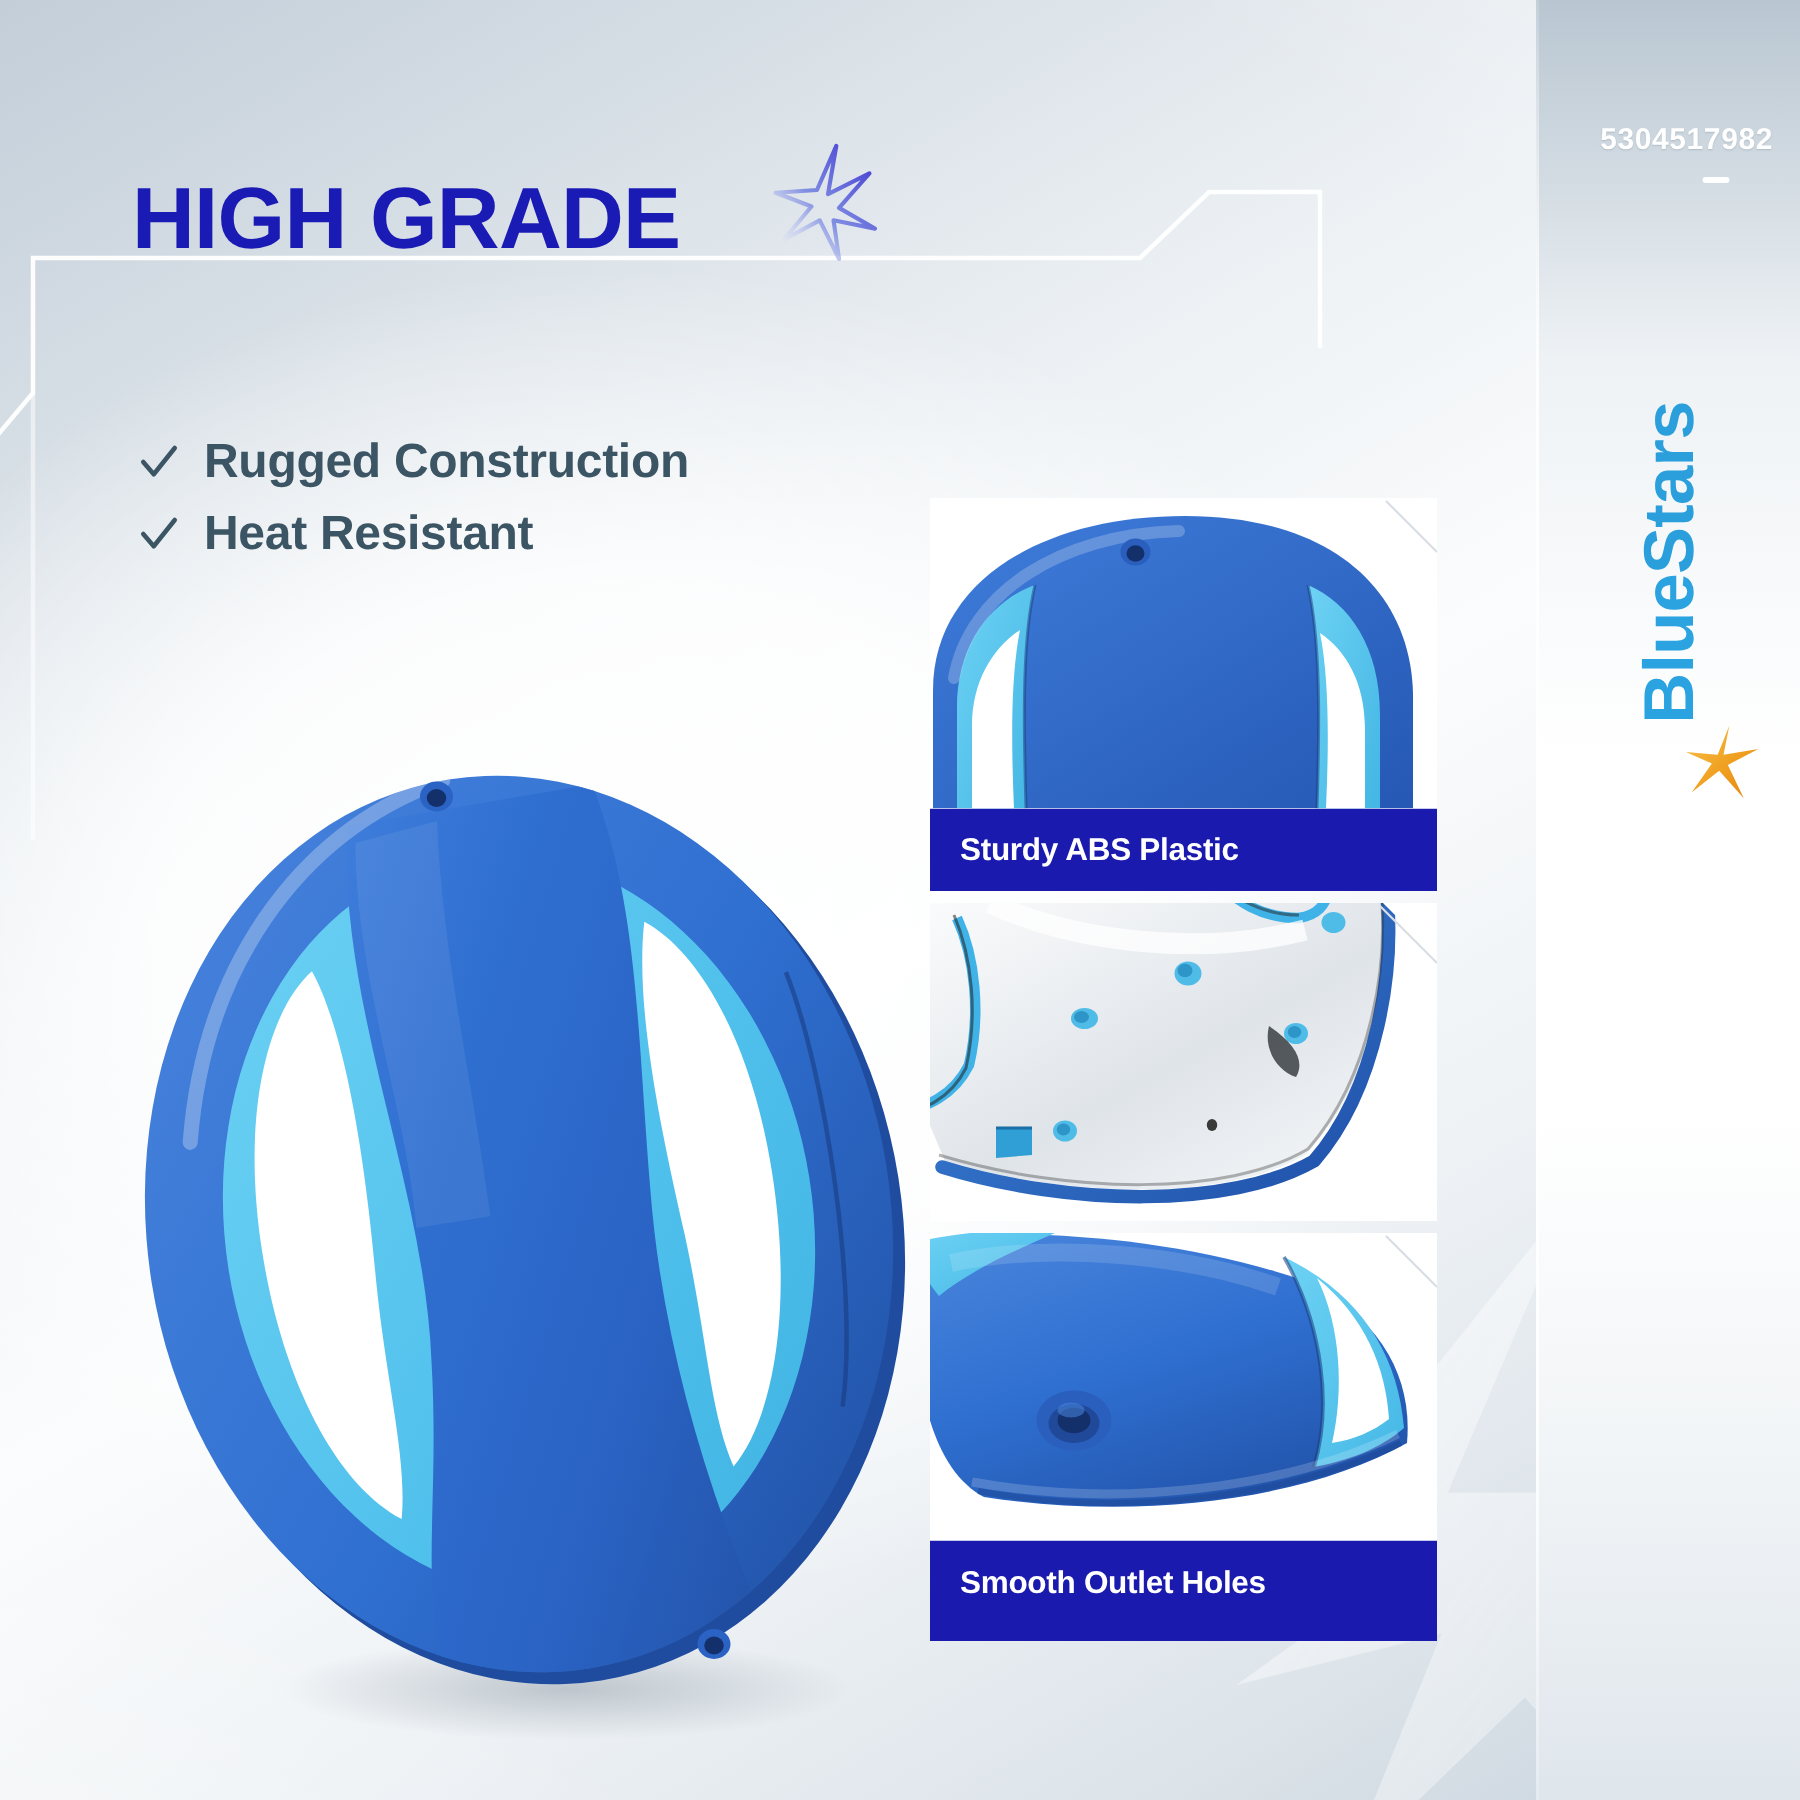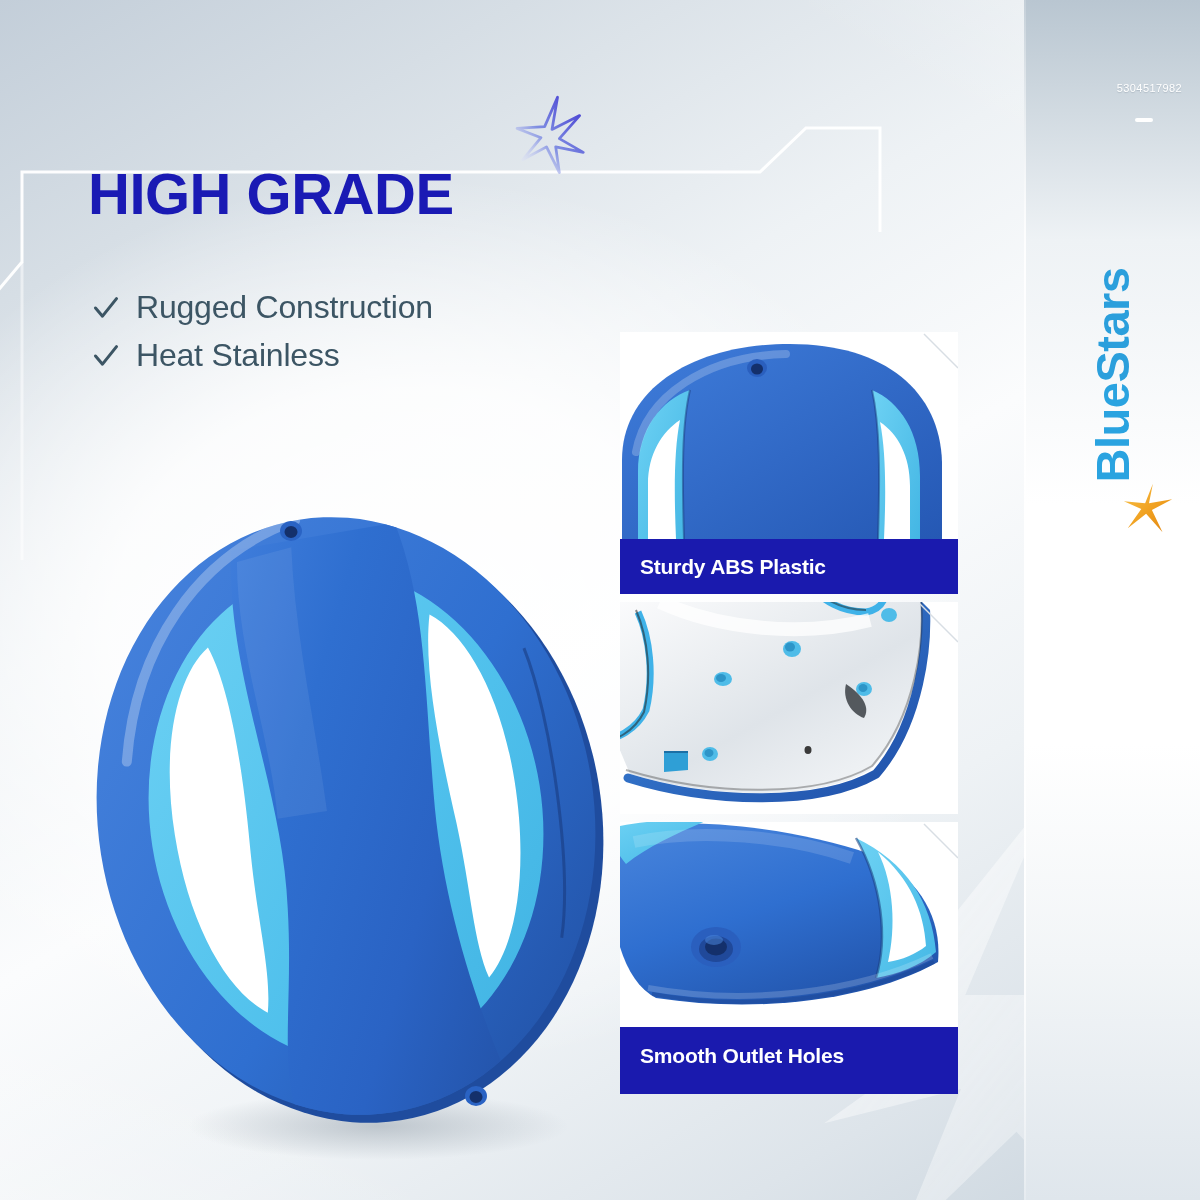--- a/index.html
+++ b/index.html
@@ -66,22 +66,22 @@
     left: 0;
     width: 2px;
     height: 1200px;
     background: linear-gradient(180deg, rgba(255,255,255,0.15) 0%, rgba(255,255,255,0.95) 22%, rgba(255,255,255,0.95) 78%, rgba(255,255,255,0.2) 100%);
   }
   .sku {
     position: absolute;
     top: 82px;
     right: 18px;
     color: #ffffff;
-    font-size: 11px;
-    font-weight: 400;
+    font-size: 20px;
+    font-weight: 700;
     letter-spacing: 0.4px;
     text-shadow: 0 1px 1px rgba(120,135,150,0.35);
     white-space: nowrap;
     margin-left: 40px;
   }
   .sku-dash {
     position: absolute;
     top: 118px;
     right: 47px;
     width: 18px;
@@ -122,21 +122,20 @@
   .headline {
     position: absolute;
     left: 88px;
     top: 118px;
     width: 520px;
     color: #1a1ab4;
     font-size: 58px;
     font-weight: 700;
     line-height: 0.98;
     letter-spacing: -0.5px;
-    margin-top: 48px;
   }
   .headline .line2 { display: block; }
   .headline-star {
     position: absolute;
     left: 506px;
     top: 88px;
     width: 92px;
     height: 92px;
   }
 
@@ -154,21 +153,21 @@
     margin-bottom: 13px;
   }
   .check {
     width: 28px;
     height: 28px;
     flex: 0 0 28px;
   }
   .bullet-label {
     color: #3c5564;
     font-size: 32px;
-    font-weight: 400;
+    font-weight: 700;
     letter-spacing: -0.2px;
     line-height: 1.1;
   }
 
   
   .hero {
     position: absolute;
     left: 78px;
     top: 478px;
     width: 540px;
@@ -247,21 +246,21 @@
     <div class="bullet">
       <svg class="check" viewBox="0 0 24 24">
         <path d="M3 12 L9 19 L21 4" fill="none" stroke="#3c5564" stroke-width="2.6" stroke-linecap="round" stroke-linejoin="round"></path>
       </svg>
       <span class="bullet-label">Rugged Construction</span>
     </div>
     <div class="bullet">
       <svg class="check" viewBox="0 0 24 24">
         <path d="M3 12 L9 19 L21 4" fill="none" stroke="#3c5564" stroke-width="2.6" stroke-linecap="round" stroke-linejoin="round"></path>
       </svg>
-      <span class="bullet-label">Heat Stainless</span>
+      <span class="bullet-label">Heat Resistant</span>
     </div>
   </div>
 
   <svg class="hero" viewBox="0 0 540 700">
     <defs>
       <linearGradient id="bodyG" x1="0.1" y1="0" x2="0.9" y2="1">
         <stop offset="0%" stop-color="#3f7ddb"></stop>
         <stop offset="30%" stop-color="#2f6fd0"></stop>
         <stop offset="70%" stop-color="#2a63c4"></stop>
         <stop offset="100%" stop-color="#2455ac"></stop>

